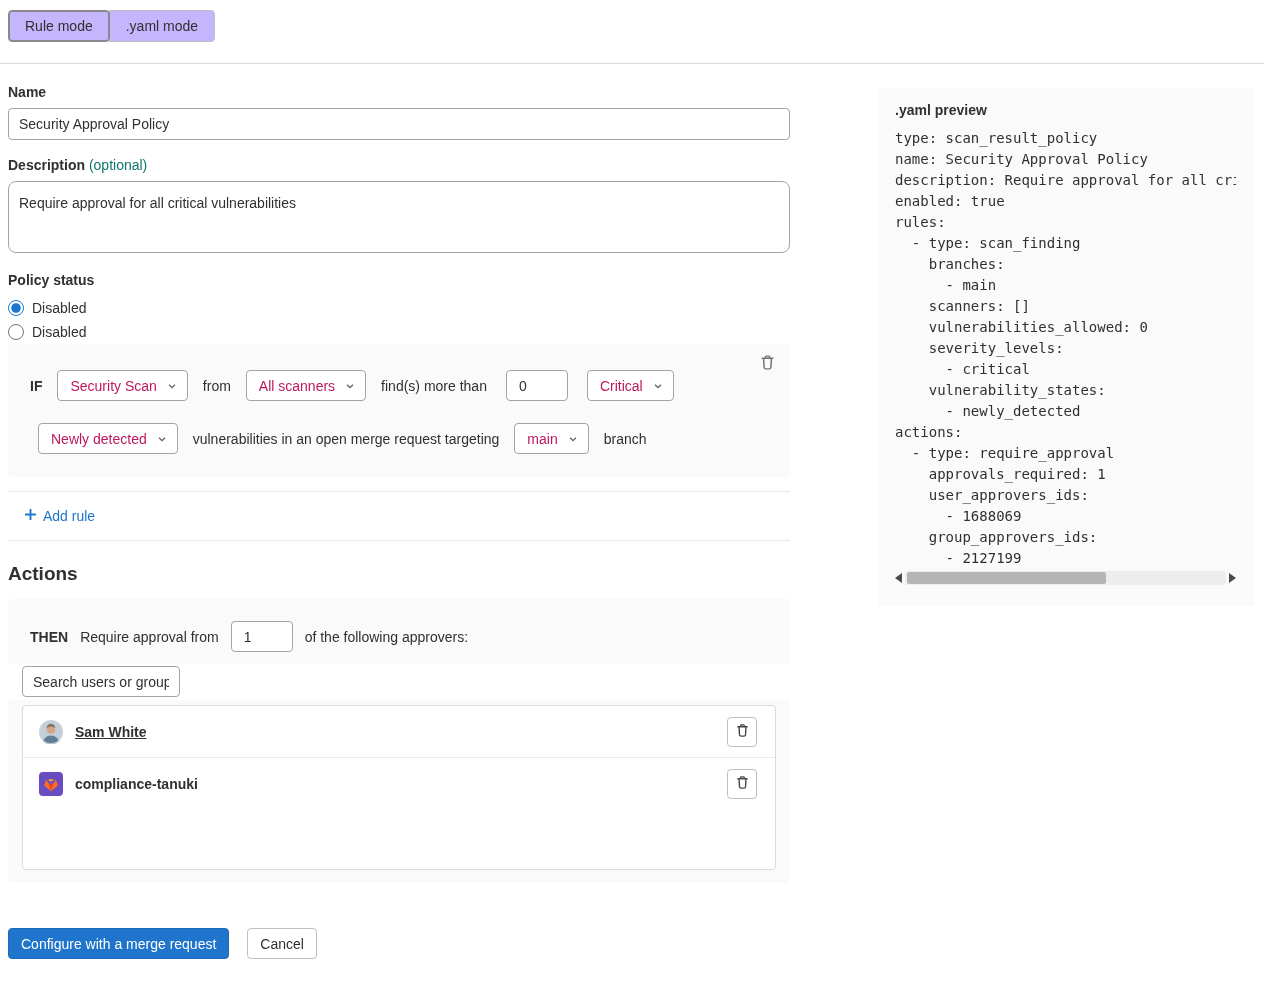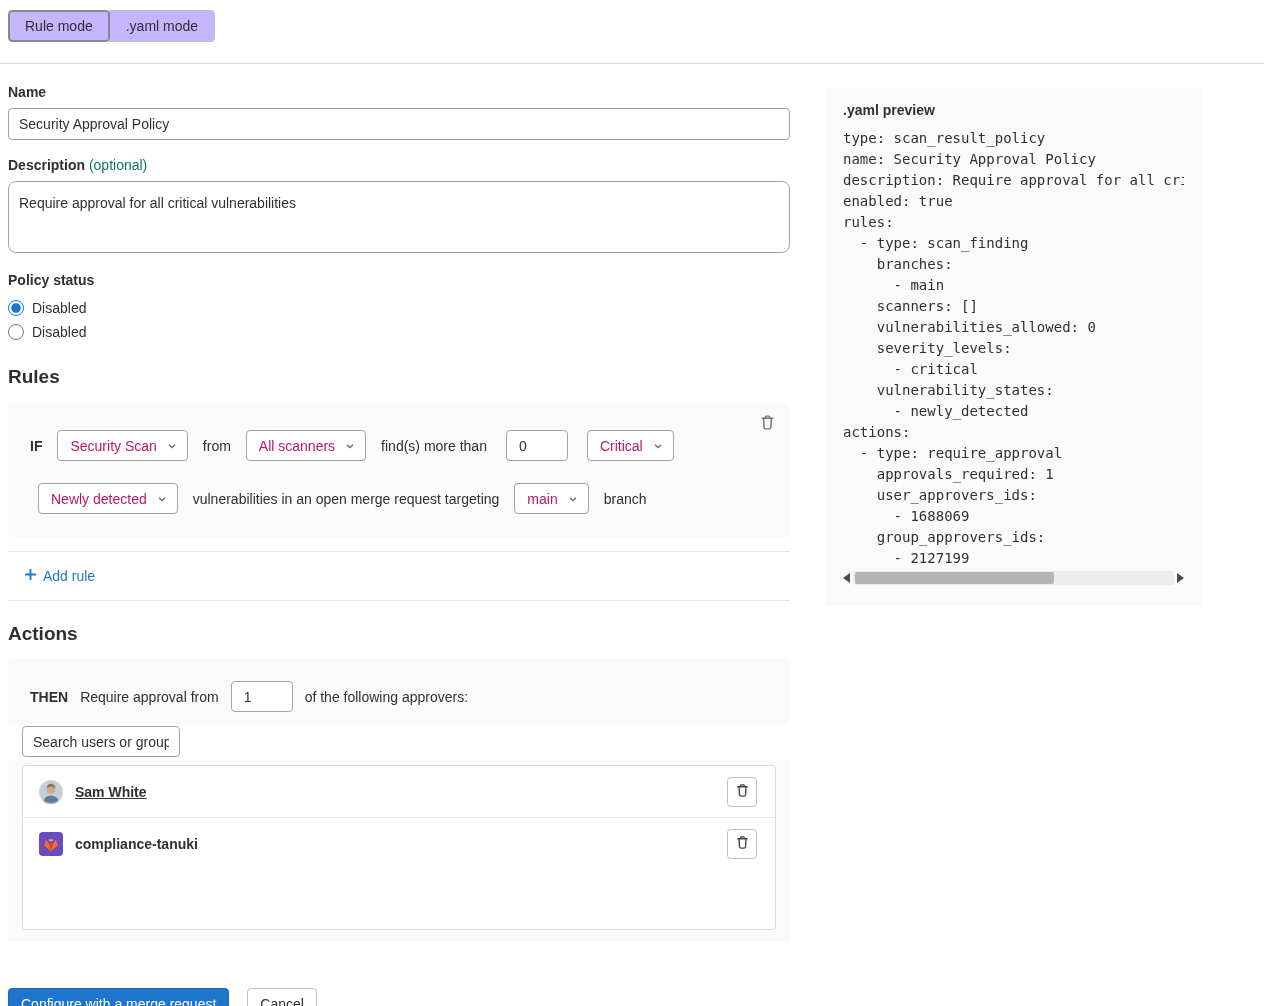--- a/index.html
+++ b/index.html
@@ -107,21 +107,21 @@
     align-items: center; justify-content: center; cursor: pointer;
   }
 
   .footer-actions { margin-top: 45px; display: flex; gap: 18px; }
   .btn { height: 31px; border-radius: 4px; font-size: 14px; padding: 0 12px; cursor: pointer; font-family: inherit; }
   .btn-primary { background: #1f75cb; border: 1px solid #1a6ab8; color: #fff; }
   .btn-default { background: #fff; border: 1px solid #bfbfbf; color: #303030; }
 
   
   .yaml-panel {
-    position: absolute; left: 826px; top: 88px; width: 376px; height: 518px;
+    position: absolute; left: 878px; top: 88px; width: 376px; height: 518px;
     background: #fafafa; padding: 14px 18px 0 17px;
   }
   .yaml-title { font-weight: bold; font-size: 14px; margin-bottom: 10px; }
   .yaml-code {
     font-family: "DejaVu Sans Mono", monospace; font-size: 14px; line-height: 21px;
     color: #303030; white-space: pre; overflow: hidden; width: 341px; height: 441px;
   }
   .yaml-scrollbar { display: flex; align-items: center; height: 15px; margin-top: 1px; }
   .sb-arrow { width: 0; height: 0; border-style: solid; cursor: pointer; }
   .sb-left { border-width: 5px 7px 5px 0; border-color: transparent #4a4a4a transparent transparent; margin-right: 3px; }
@@ -152,21 +152,20 @@
   <div class="field-label mt-16">Policy status</div>
   <div class="radio-row">
     <input type="radio" name="policy-status" checked="" style="">
     <span>Disabled</span>
   </div>
   <div class="radio-row">
     <input type="radio" name="policy-status" style="">
     <span>Disabled</span>
   </div>
 
-  <h2 class="section-heading rules-heading">Rules</h2>
 
   <div class="gray-card rule-card">
     <button class="icon-btn-plain">
       <span>
         <svg width="17" height="17" viewBox="0 0 16 16" fill="none" stroke="#737278" stroke-width="1.4">
           <path d="M2.5 4h11"></path>
             <path d="M6 4V2.9A.9.9 0 016.9 2h2.2a.9.9 0 01.9.9V4"></path>
           <path d="M4.3 4l.5 8.7A1.5 1.5 0 006.3 14h3.4a1.5 1.5 0 001.5-1.3l.5-8.7"></path>
         </svg>
       </span>

